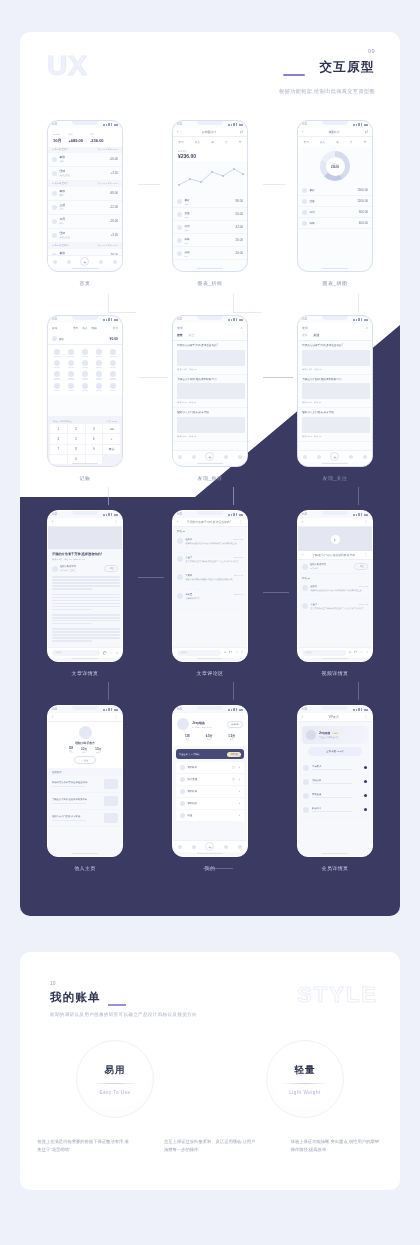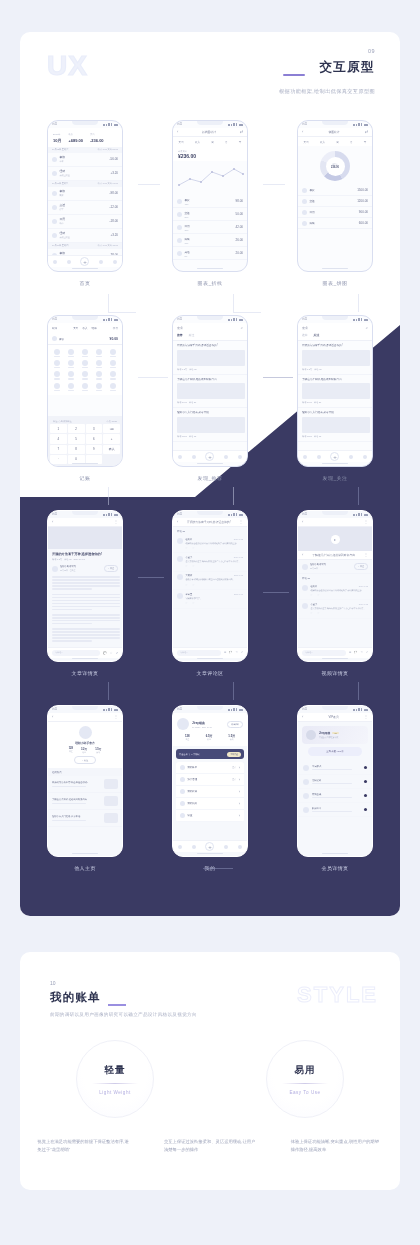--- a/index.html
+++ b/index.html
@@ -1174,30 +1174,30 @@
   <div class="style-card">
     <div class="style-watermark">STYLE</div>
     <div class="st-num">10</div>
     <div class="st-title">我的账单</div>
     <div class="st-rule"></div>
     <div class="st-sub">前期的调研以及用户画像的研究可以确立产品设计风格以及视觉方向</div>
 
     <div class="circles" id="style-circles">
         <div class="circle-wrap">
           <div class="circle">
+            <div class="c-cn">易用</div>
+            <div class="c-line"></div>
+            <div class="c-en">Easy To Use</div>
+          </div>
+        </div>
+        <div class="circle-wrap">
+          <div class="circle">
             <div class="c-cn">轻量</div>
             <div class="c-line"></div>
             <div class="c-en">Light Weight</div>
-          </div>
-        </div>
-        <div class="circle-wrap">
-          <div class="circle">
-            <div class="c-cn">易用</div>
-            <div class="c-line"></div>
-            <div class="c-en">Easy To Use</div>
           </div>
         </div>
       </div>
     <div class="descs" id="style-descs">
         <div class="desc">视觉上在满足功能需要的前提下保证整洁有序,避免过于“花里胡哨”</div>
         <div class="desc">交互上保证过渡衔接柔和、灵活运用缓动,让用户清楚每一步的操作</div>
         <div class="desc">体验上保证功能清晰,突出重点,明性用户的期望操作路径,提高效率</div>
       </div>
   </div>
 

